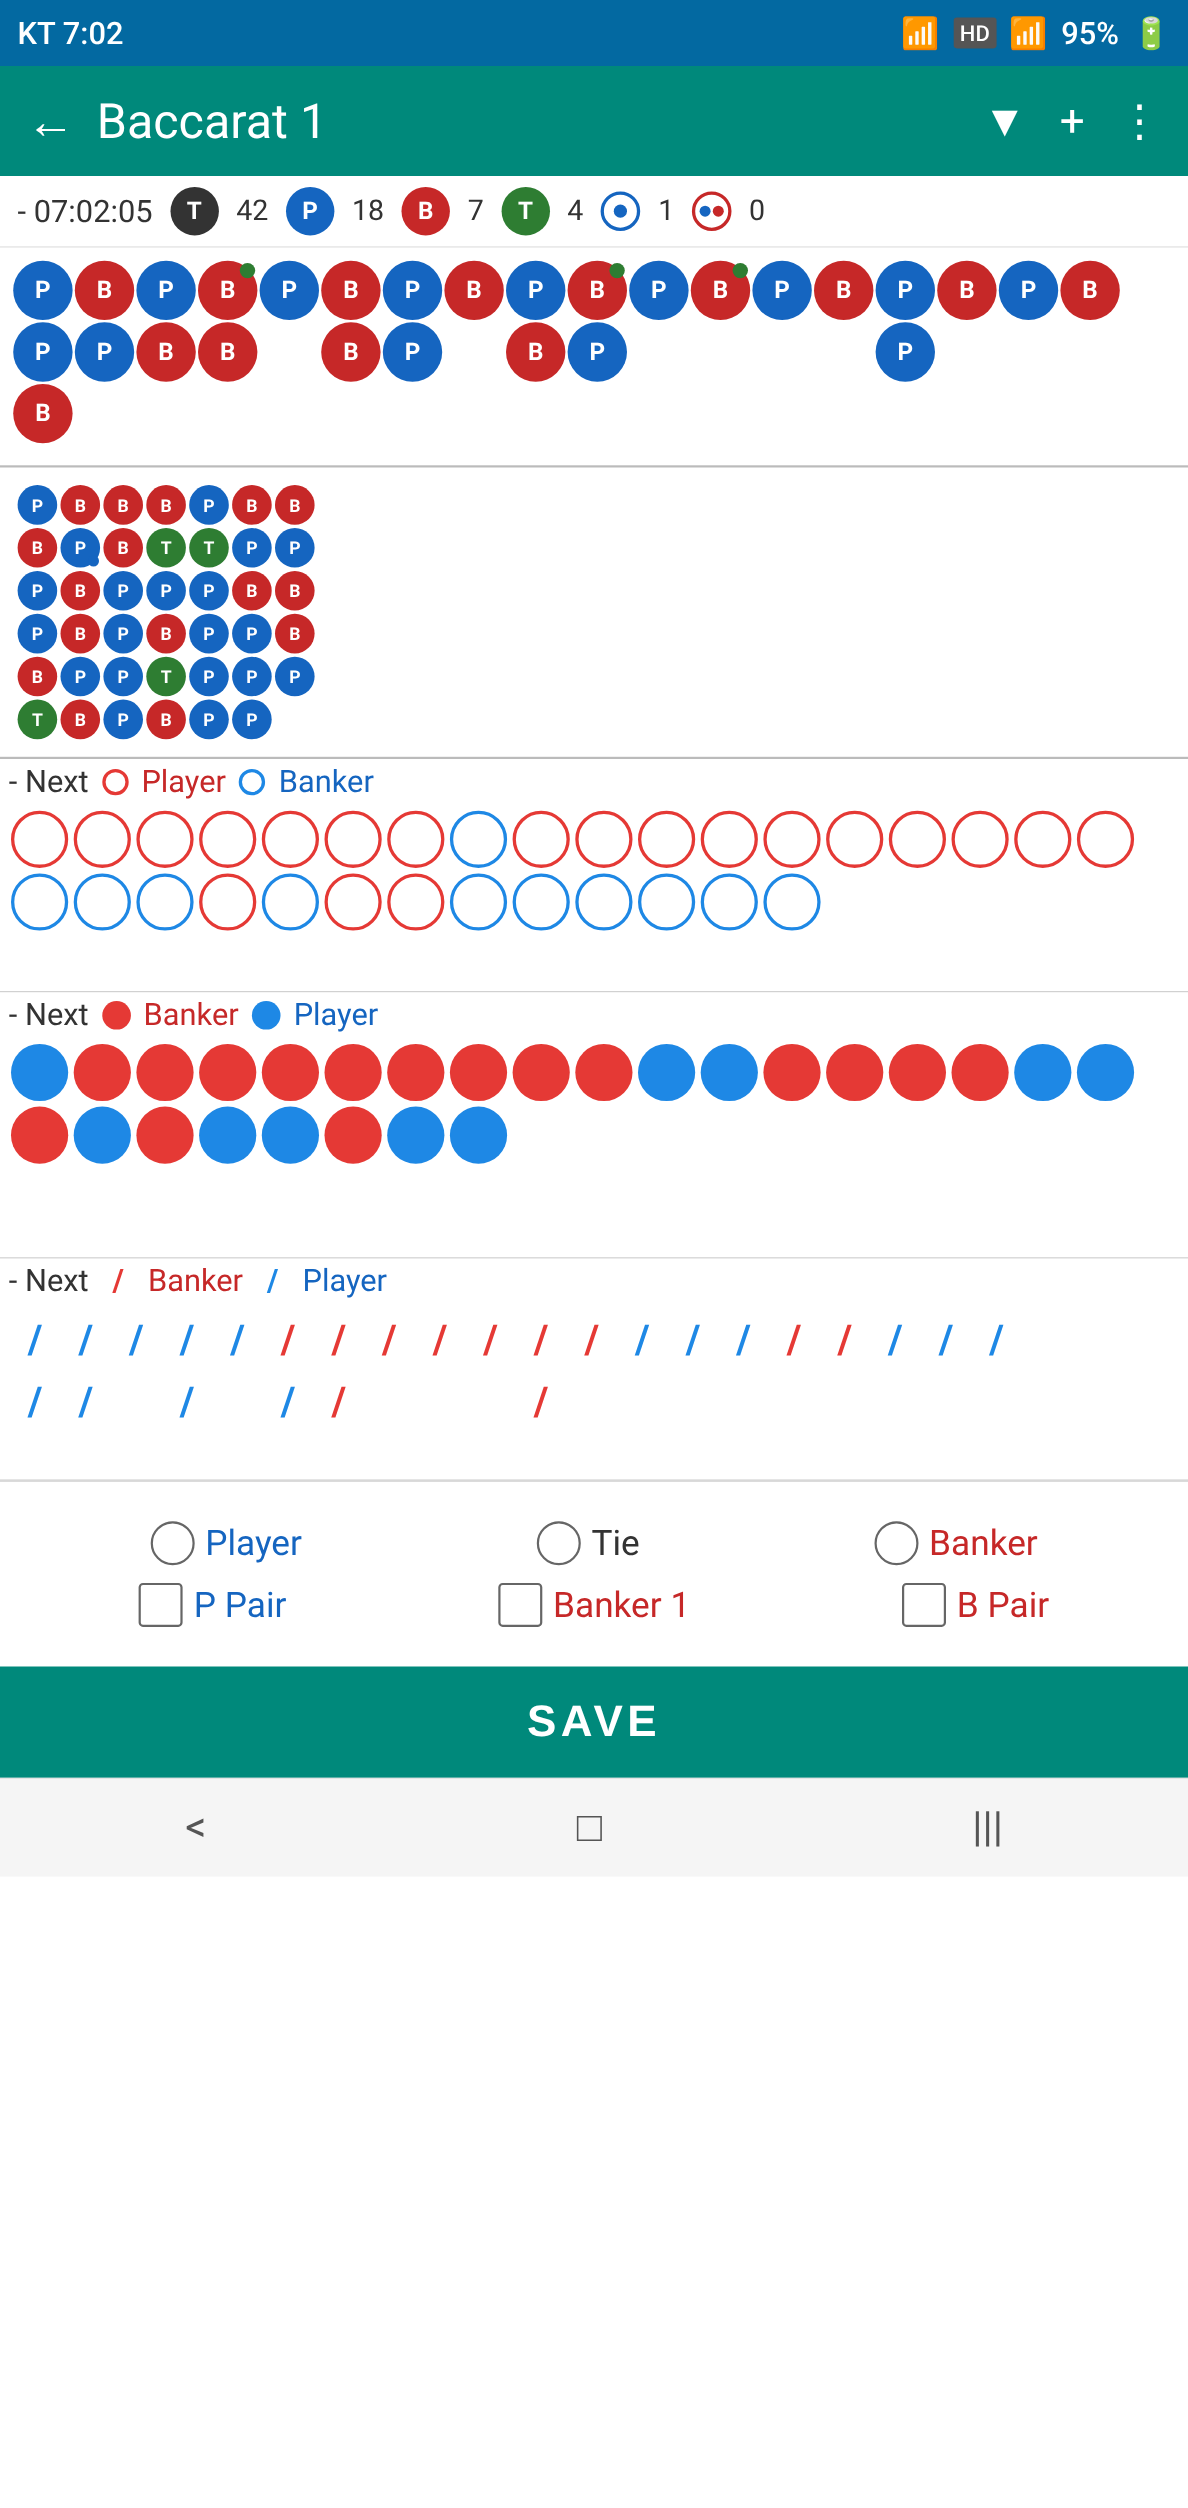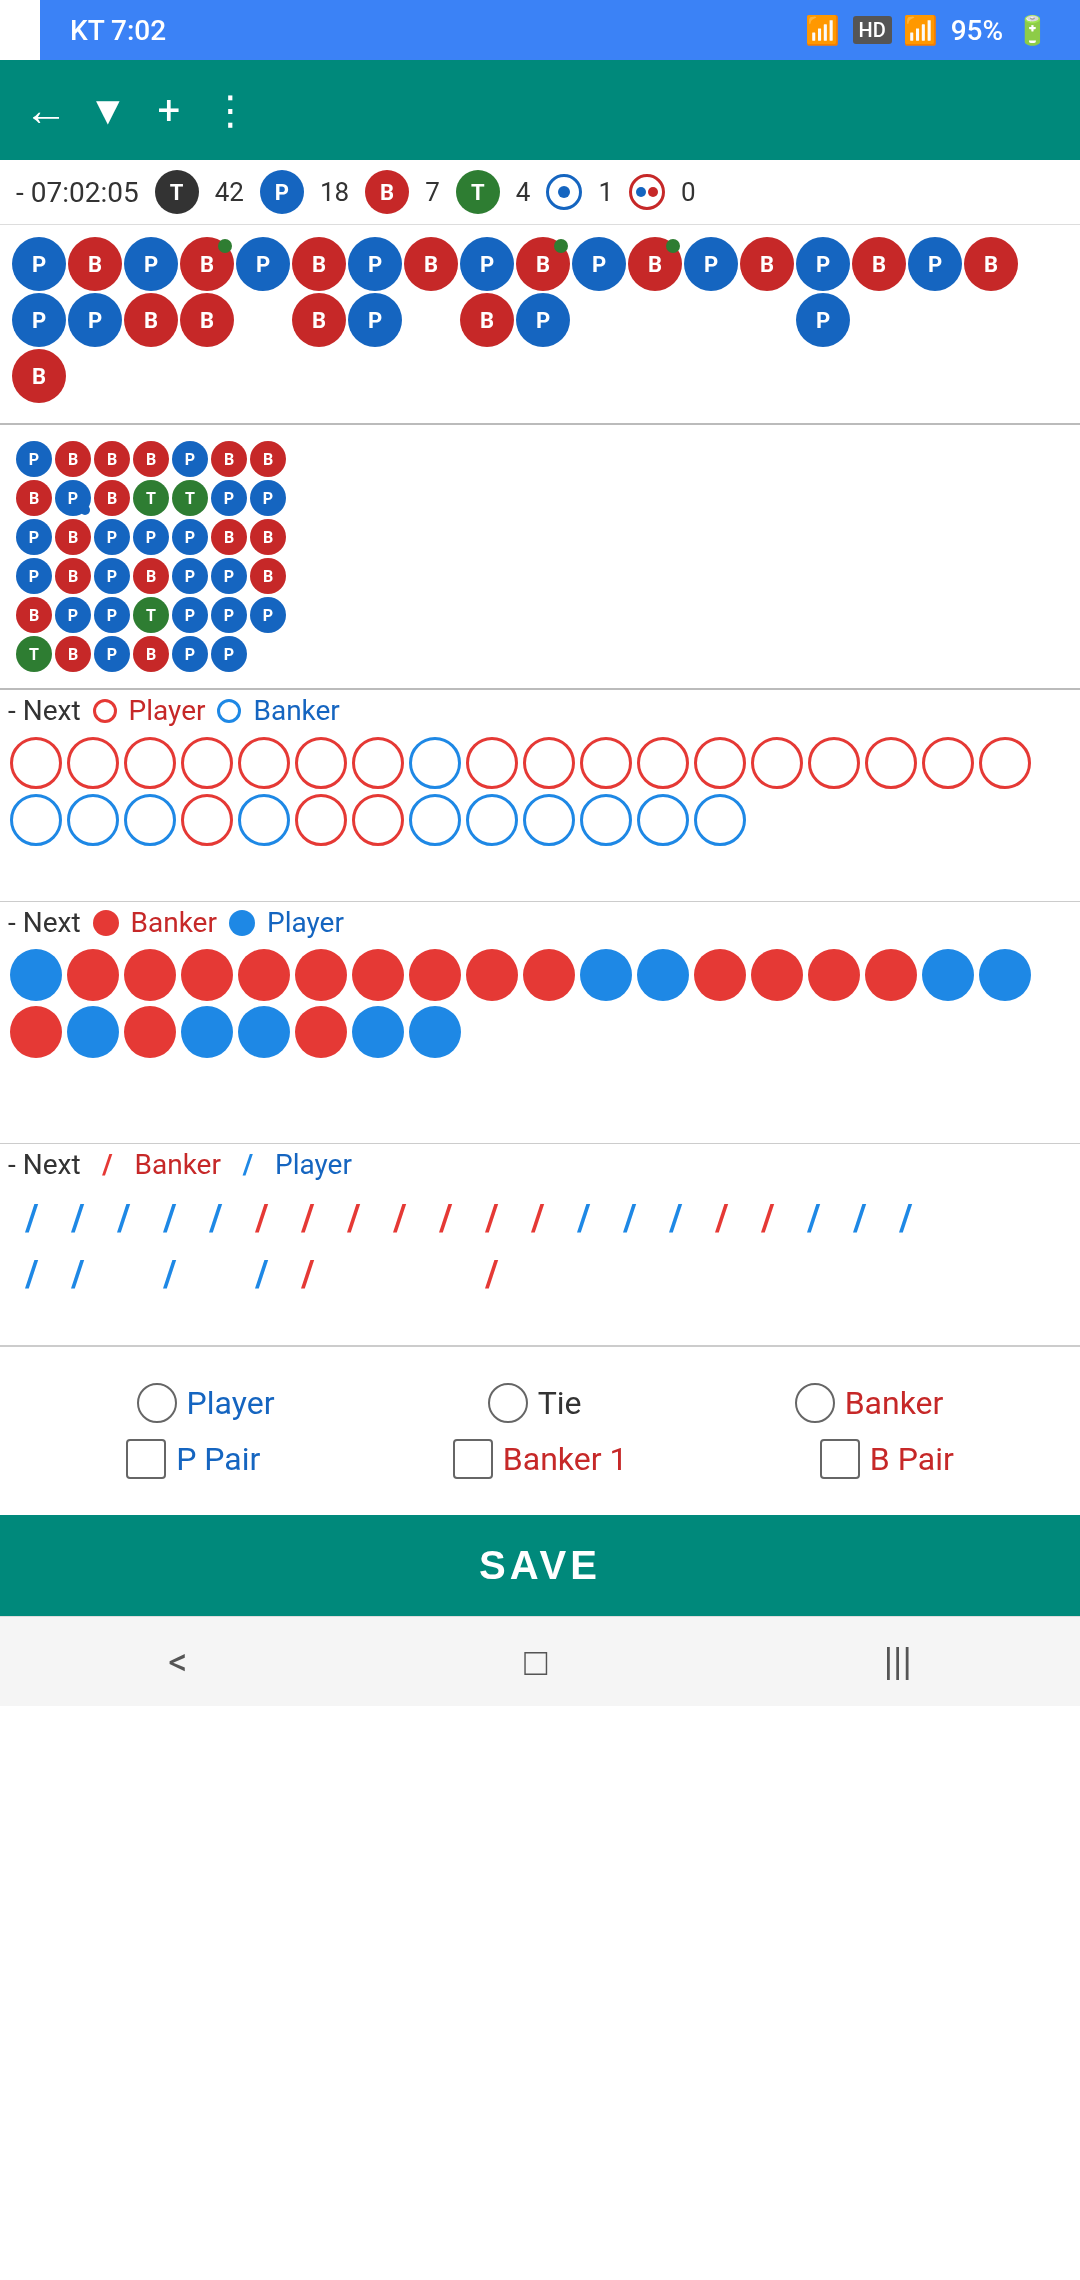--- a/index.html
+++ b/index.html
@@ -1,30 +1,29 @@
 <!DOCTYPE html>
 <html><head>
   <meta charset="utf-8">
   <meta name="viewport" content="width=1080px">
   <style>
     * { margin: 0; padding: 0; box-sizing: border-box; }
     body { width: 1080px; min-height: 2280px; font-family: 'Roboto', Arial, sans-serif; background: #fff; overflow-x: hidden; }
 
     
     .status-bar {
-      background: #3b82f6;
+      background: #0369a1;
       height: 60px;
       display: flex;
       align-items: center;
       justify-content: space-between;
-      padding: 0 30px;
+      padding: 0 16px;
       color: white;
       font-size: 28px;
       font-weight: 500;
-      margin-left: 40px;
     }
     .status-right { display: flex; align-items: center; gap: 12px; }
 
     
     .app-bar {
       background: #00897B;
       height: 100px;
       display: flex;
       align-items: center;
       padding: 0 24px;
@@ -222,20 +221,21 @@
     <span style="background:#555;color:#fff;font-size:20px;padding:2px 6px;border-radius:3px;">HD</span>
     <span>📶</span>
     <span>95%</span>
     <span>🔋</span>
   </div>
 </div>
 
 
 <div class="app-bar">
   <span class="app-bar-back">←</span>
+  <span class="app-bar-title">Baccarat 1</span>
   <div class="app-bar-icons">
     <span>▼</span>
     <span>+</span>
     <span>⋮</span>
   </div>
 </div>
 
 
 <div class="stats-row">
   <span class="stats-time">- 07:02:05</span>

